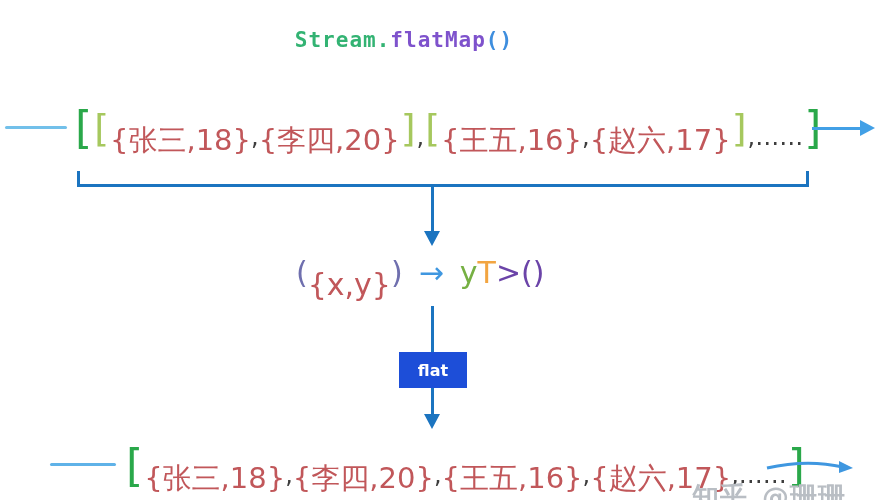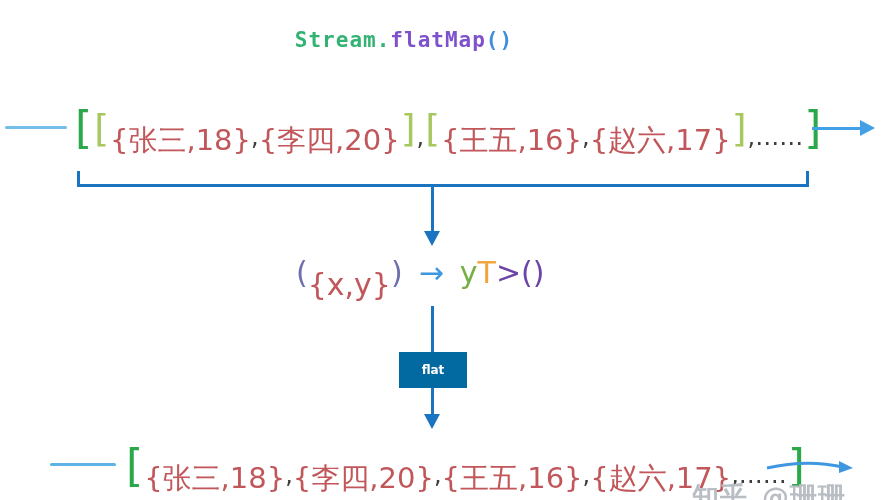--- a/index.html
+++ b/index.html
@@ -63,22 +63,22 @@
   .row-lambda { left:296px; top:250px; height:46px; font-size:30px; }
   .seg-slate    { color:#6f6fae; }
   .seg-arrow    { color:#3f97e0; font-size:30px; margin:0 16px; }
   .seg-green    { color:#76b043; }
   .seg-purple   { color:#6b44a8; }
   .seg-orange   { color:#f2a541; }
 
   
   .flat-box {
     position:absolute; left:399px; top:352px; width:68px; height:36px;
-    background:#0369a1; display:flex; align-items:center; justify-content:center;
-    color:#ffffff; font-size:12px; font-weight:bold;
+    background:#1d4ed8; display:flex; align-items:center; justify-content:center;
+    color:#ffffff; font-size:16px; font-weight:bold;
   }
 
   
   .watermark {
     position:absolute; left:692px; top:444px; font-size:27px; font-weight:bold;
     color:#b9bec4; letter-spacing:1px; white-space:nowrap; z-index:5;margin-top:35px;
   }
   .wm-gap { display:inline-block; width:14px; }
   .wm-swoosh { position:absolute; left:765px; top:459px; z-index:6; }
 </style>

